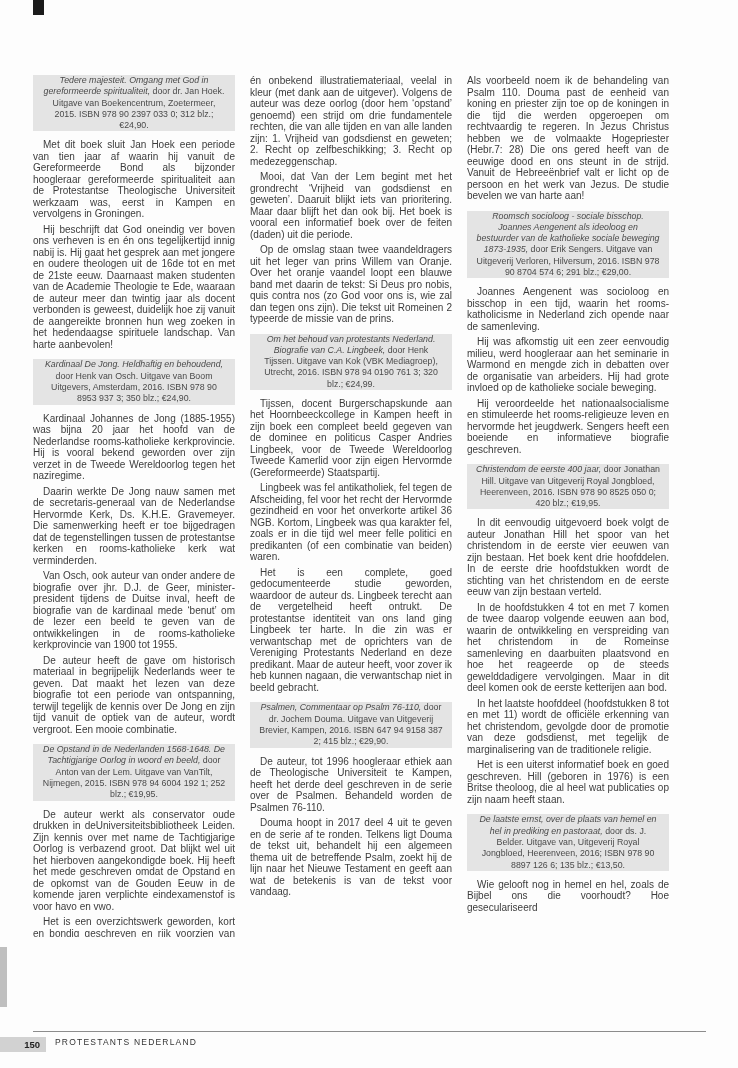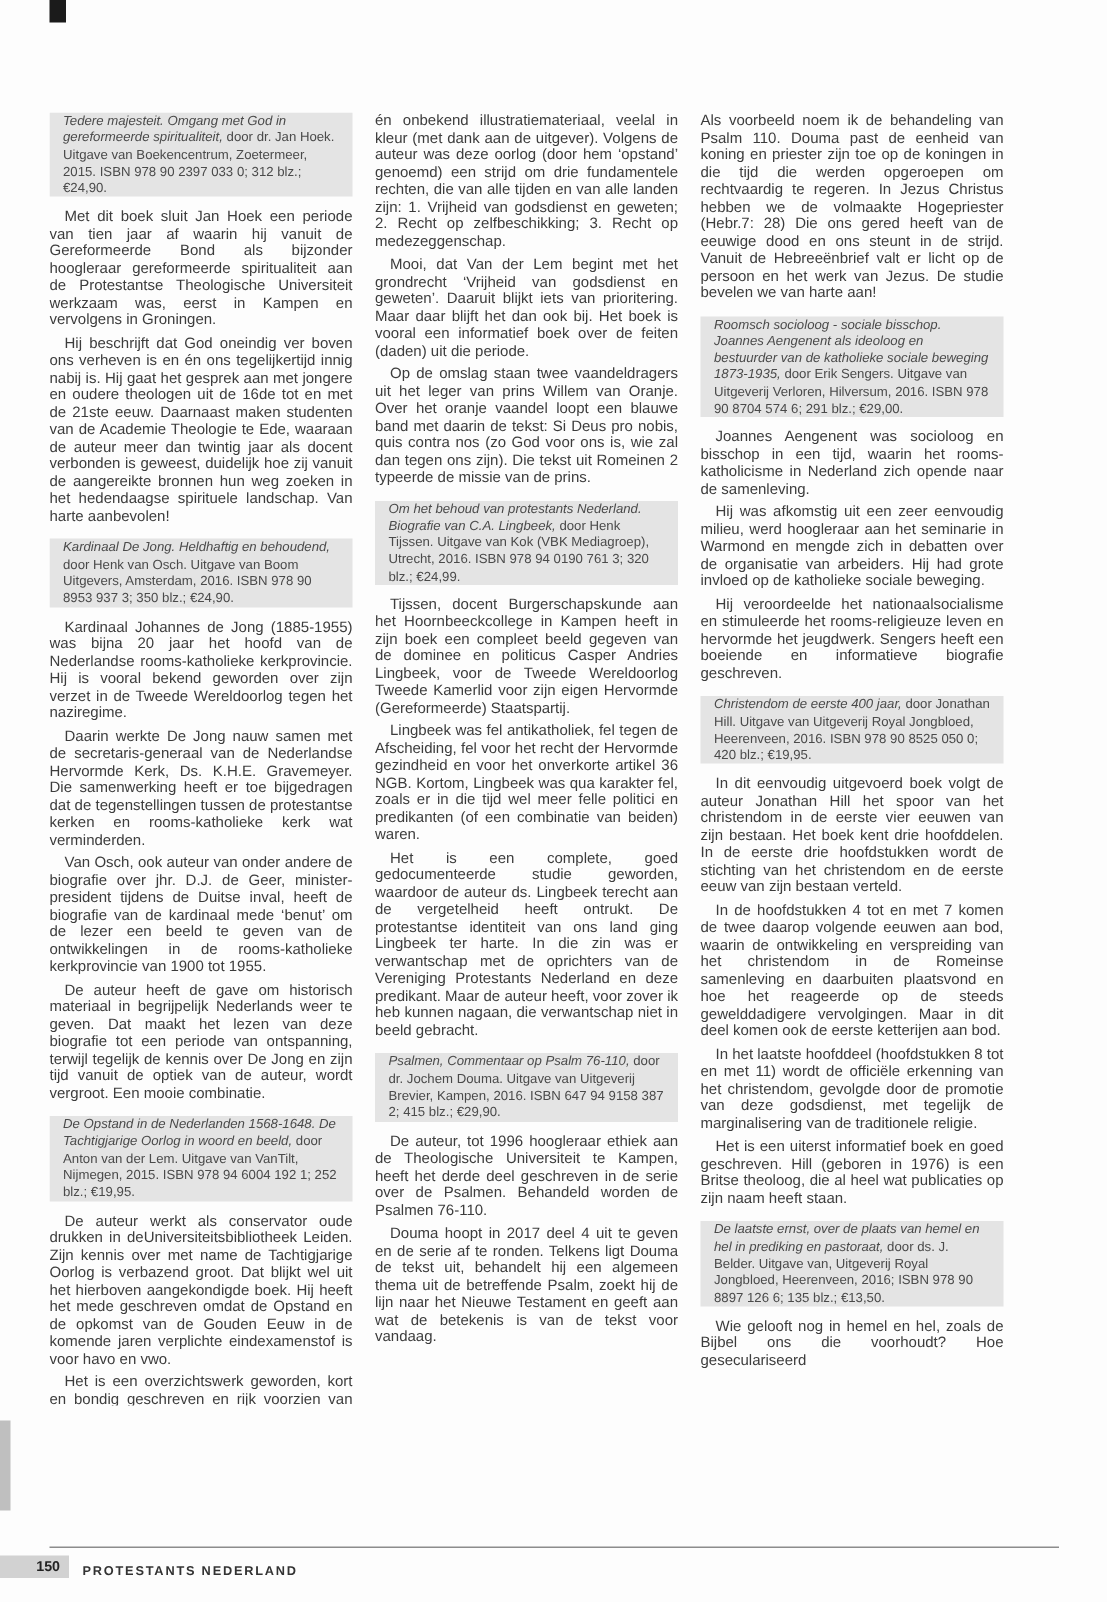--- a/index.html
+++ b/index.html
@@ -25,36 +25,36 @@
     text-align:justify; margin-bottom:4px;
   }
   .para.indent { text-indent:10px; }
 
   .review-box {
     background:var(--box-bg, #e4e4e4);
     padding:0 9px;
     margin:9px 0 8px;
     font-size:8.8px; line-height:11.3px;
     color:#4a4a4a;
-    text-align:left;
+    text-align:center;
   }
   .col > .review-box:first-child { margin-top:0; }
   .box-title { font-style:italic; }
 
   footer { position:absolute; left:0; right:0; top:1031px; }
   .footer-rule { margin:0 32px 0 33px; border-top:1px solid #8c8c8c; }
-  .footer-row { display:flex; align-items:flex-end; margin-top:5px; }
+  .footer-row { display:flex; align-items:flex-start; margin-top:5px; }
   .page-badge {
     background:var(--badge-bg, #d2d2d2); color:#222222;
     width:46px; flex:0 0 46px; text-align:right;
     padding:2px 6px 2px 0;
     font-size:9.5px; font-weight:bold;
   }
   .journal {
-    margin-left:9px; font-size:8.5px; font-weight:bold;
+    margin-left:9px; font-size:8.5px; font-weight:normal;
     letter-spacing:1.2px; color:#333333;
   }
 </style>
 </head>
 <body>
 
 <div class="page">
 
   <div class="corner-mark"></div>
 

